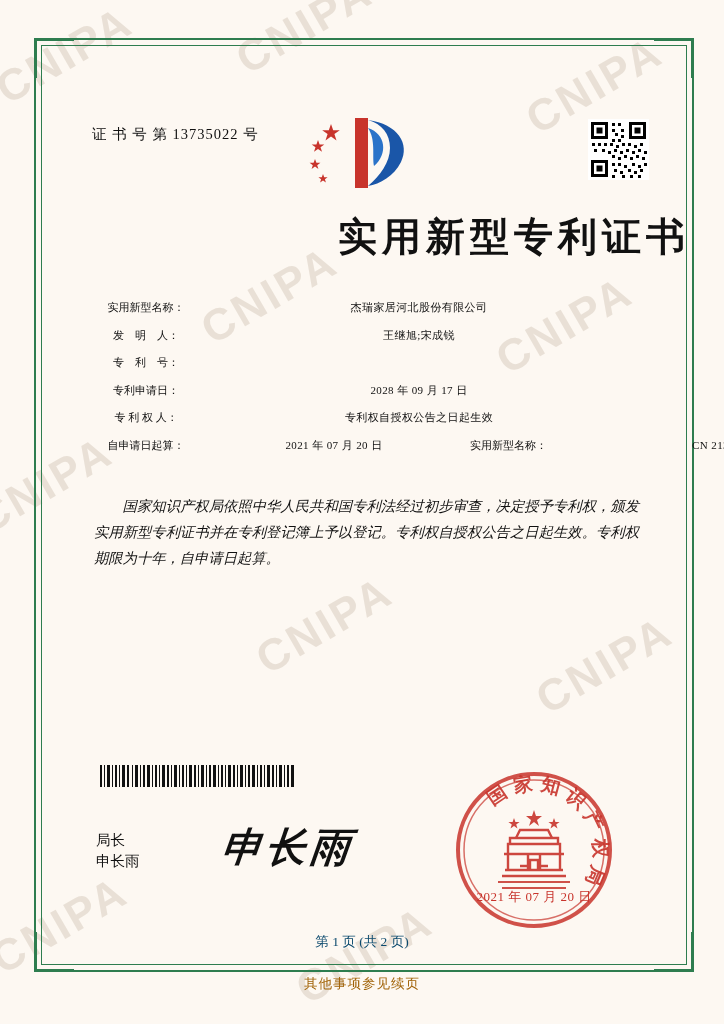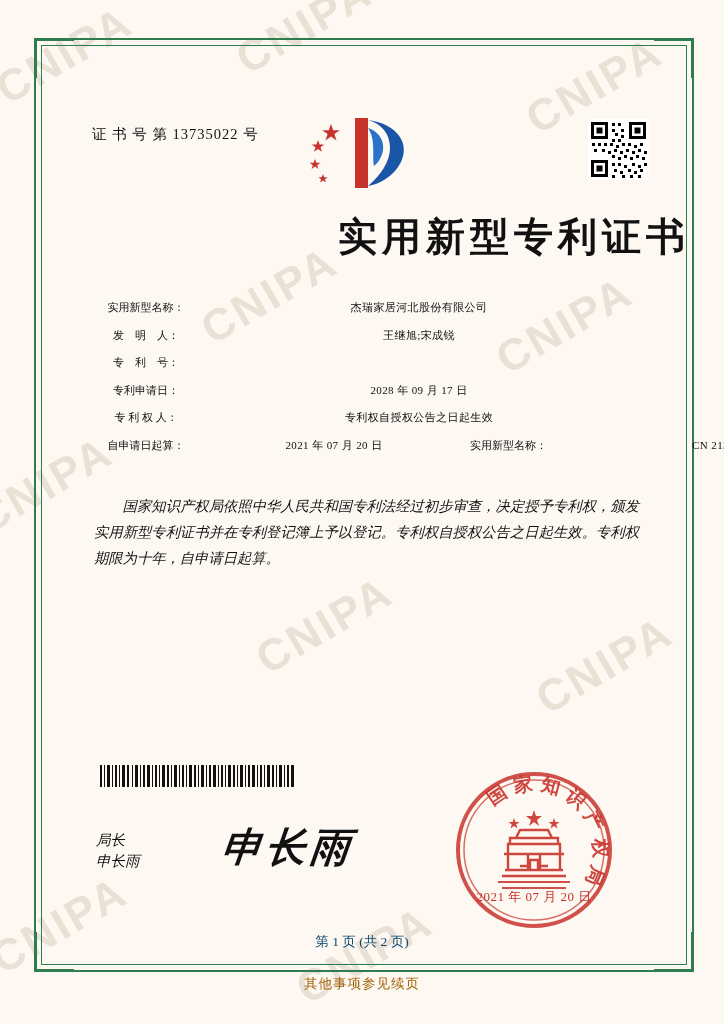--- a/index.html
+++ b/index.html
@@ -189,21 +189,20 @@
   }
 
   
   .sig-label {
     position: absolute;
     left: 62px;
     top: 792px;
     font-size: 14.5px;
     line-height: 21px;
     color: #111;
-    font-style: italic;
   }
   .sig-script {
     position: absolute;
     left: 188px;
     top: 782px;
     font-size: 40px;
     font-family: "DejaVu Serif", serif;
     font-style: italic;
     font-weight: bold;
     color: #111;

